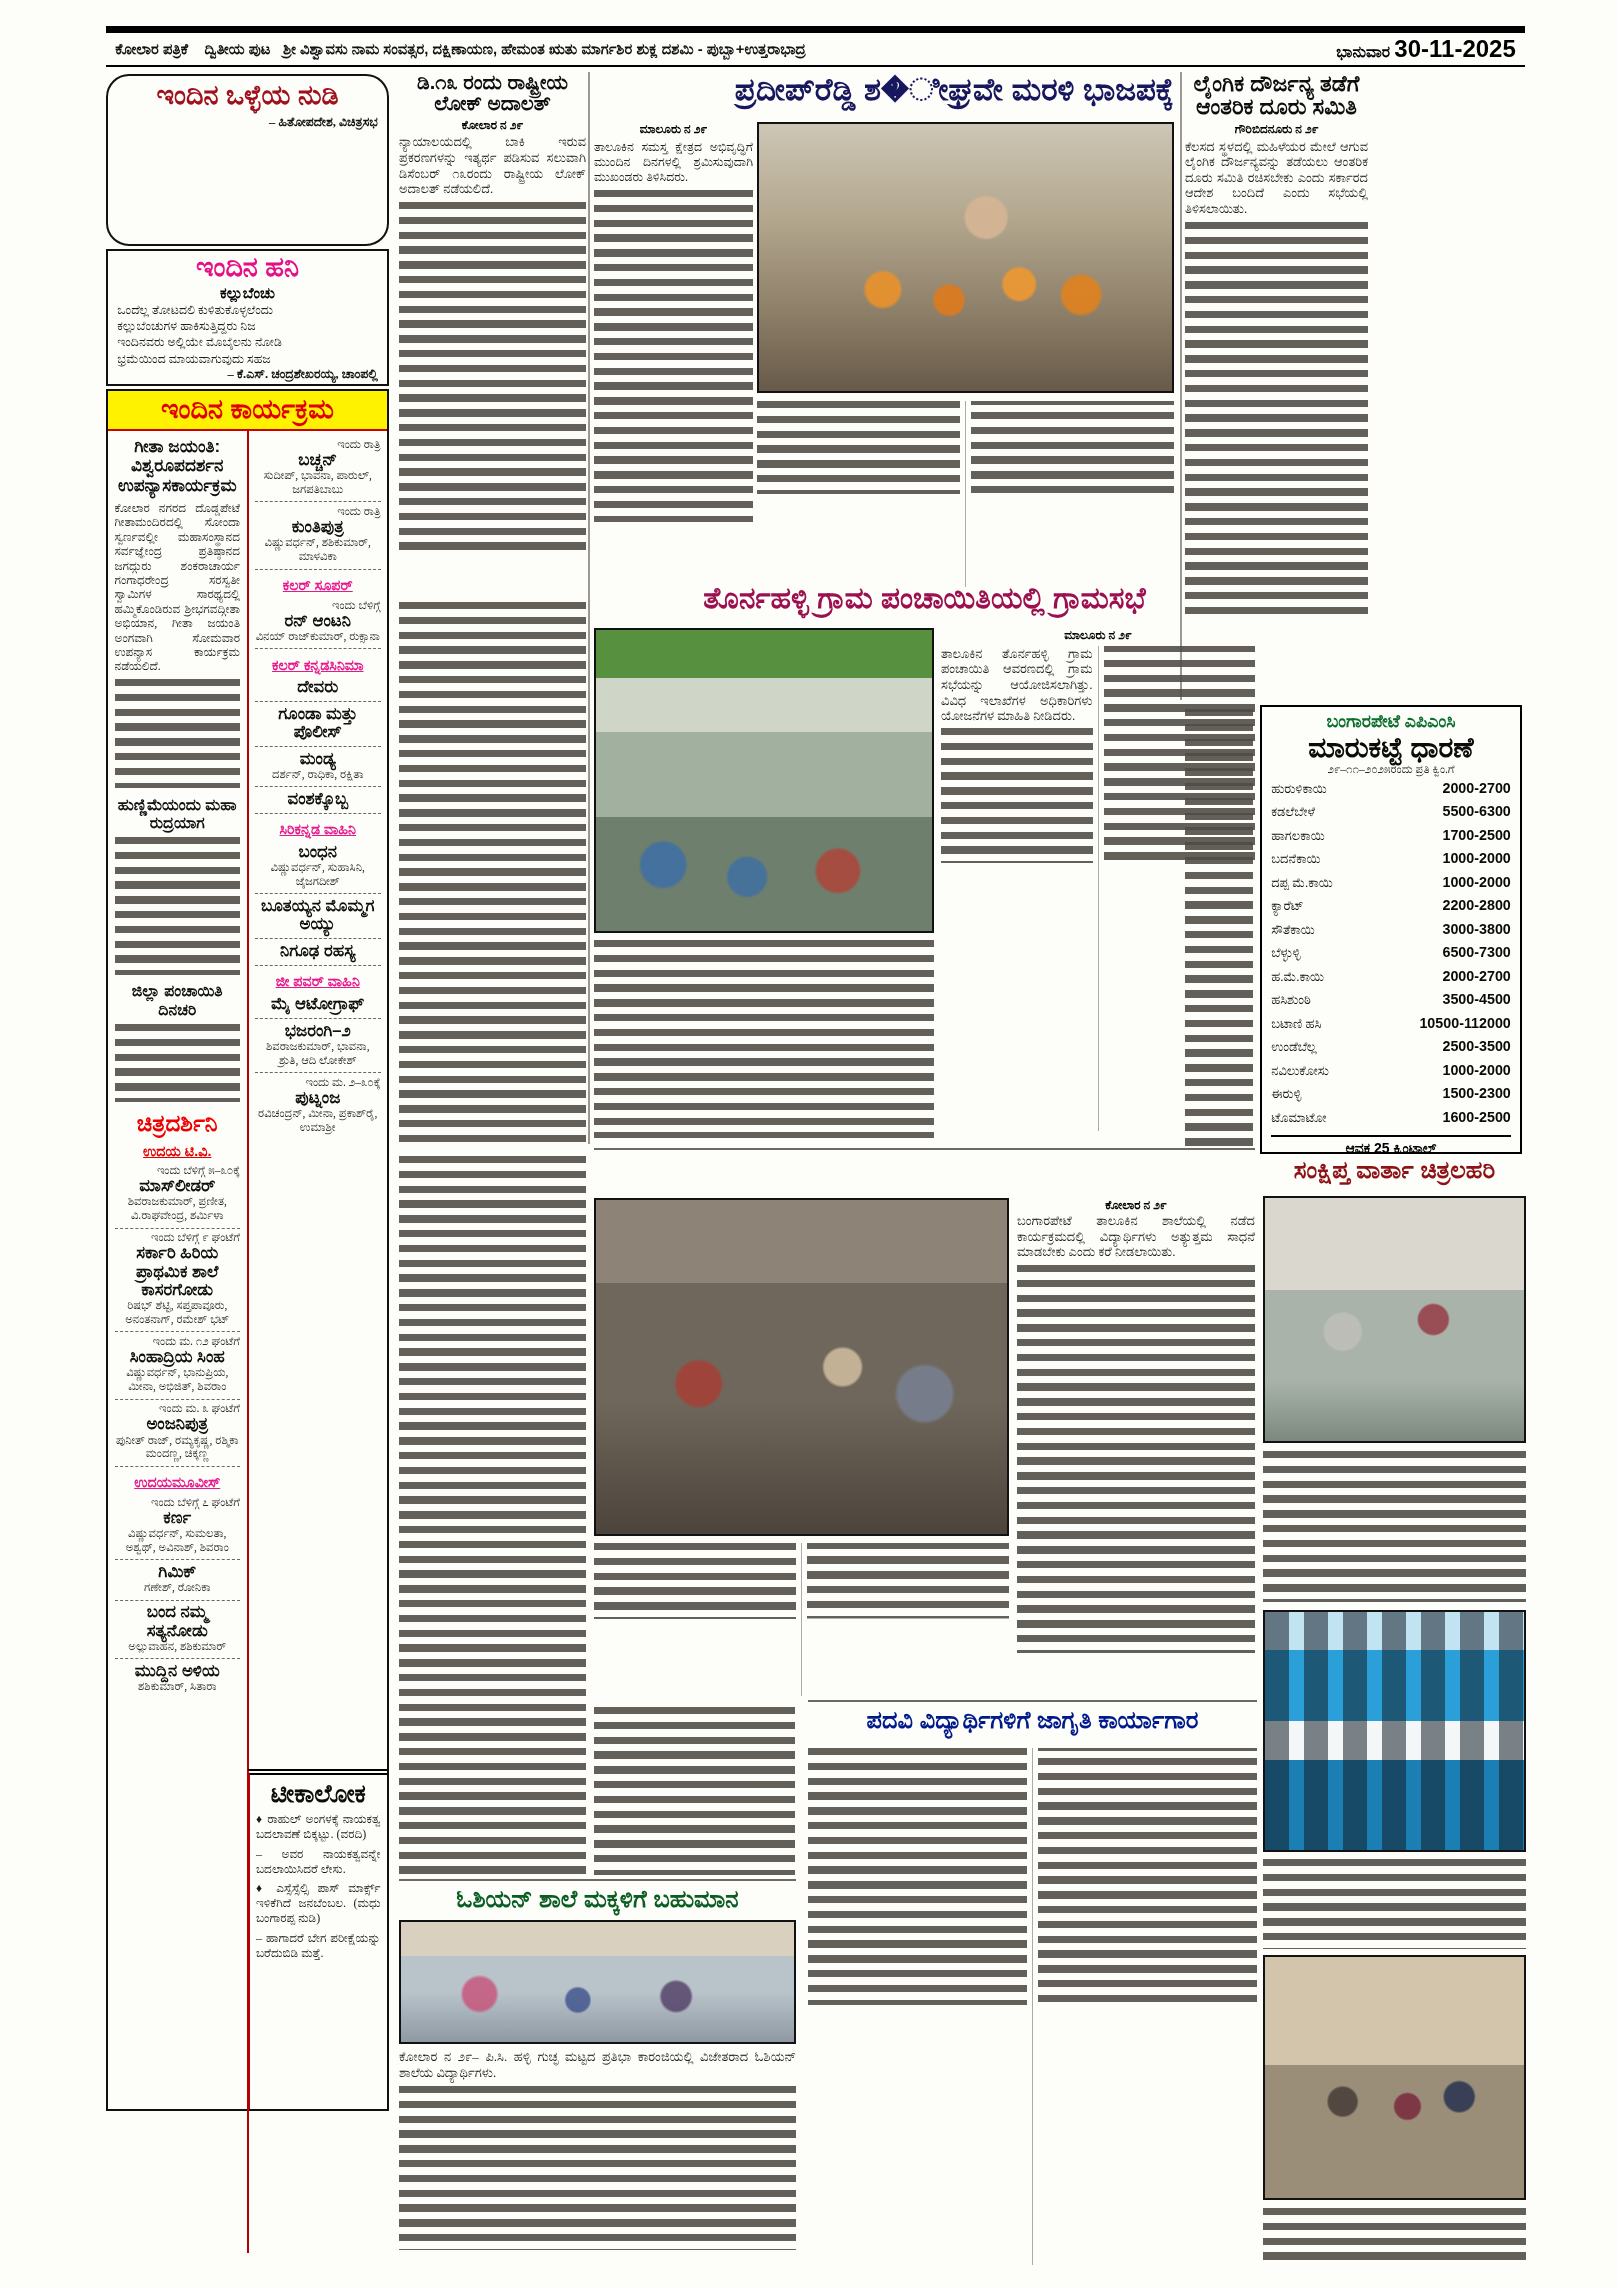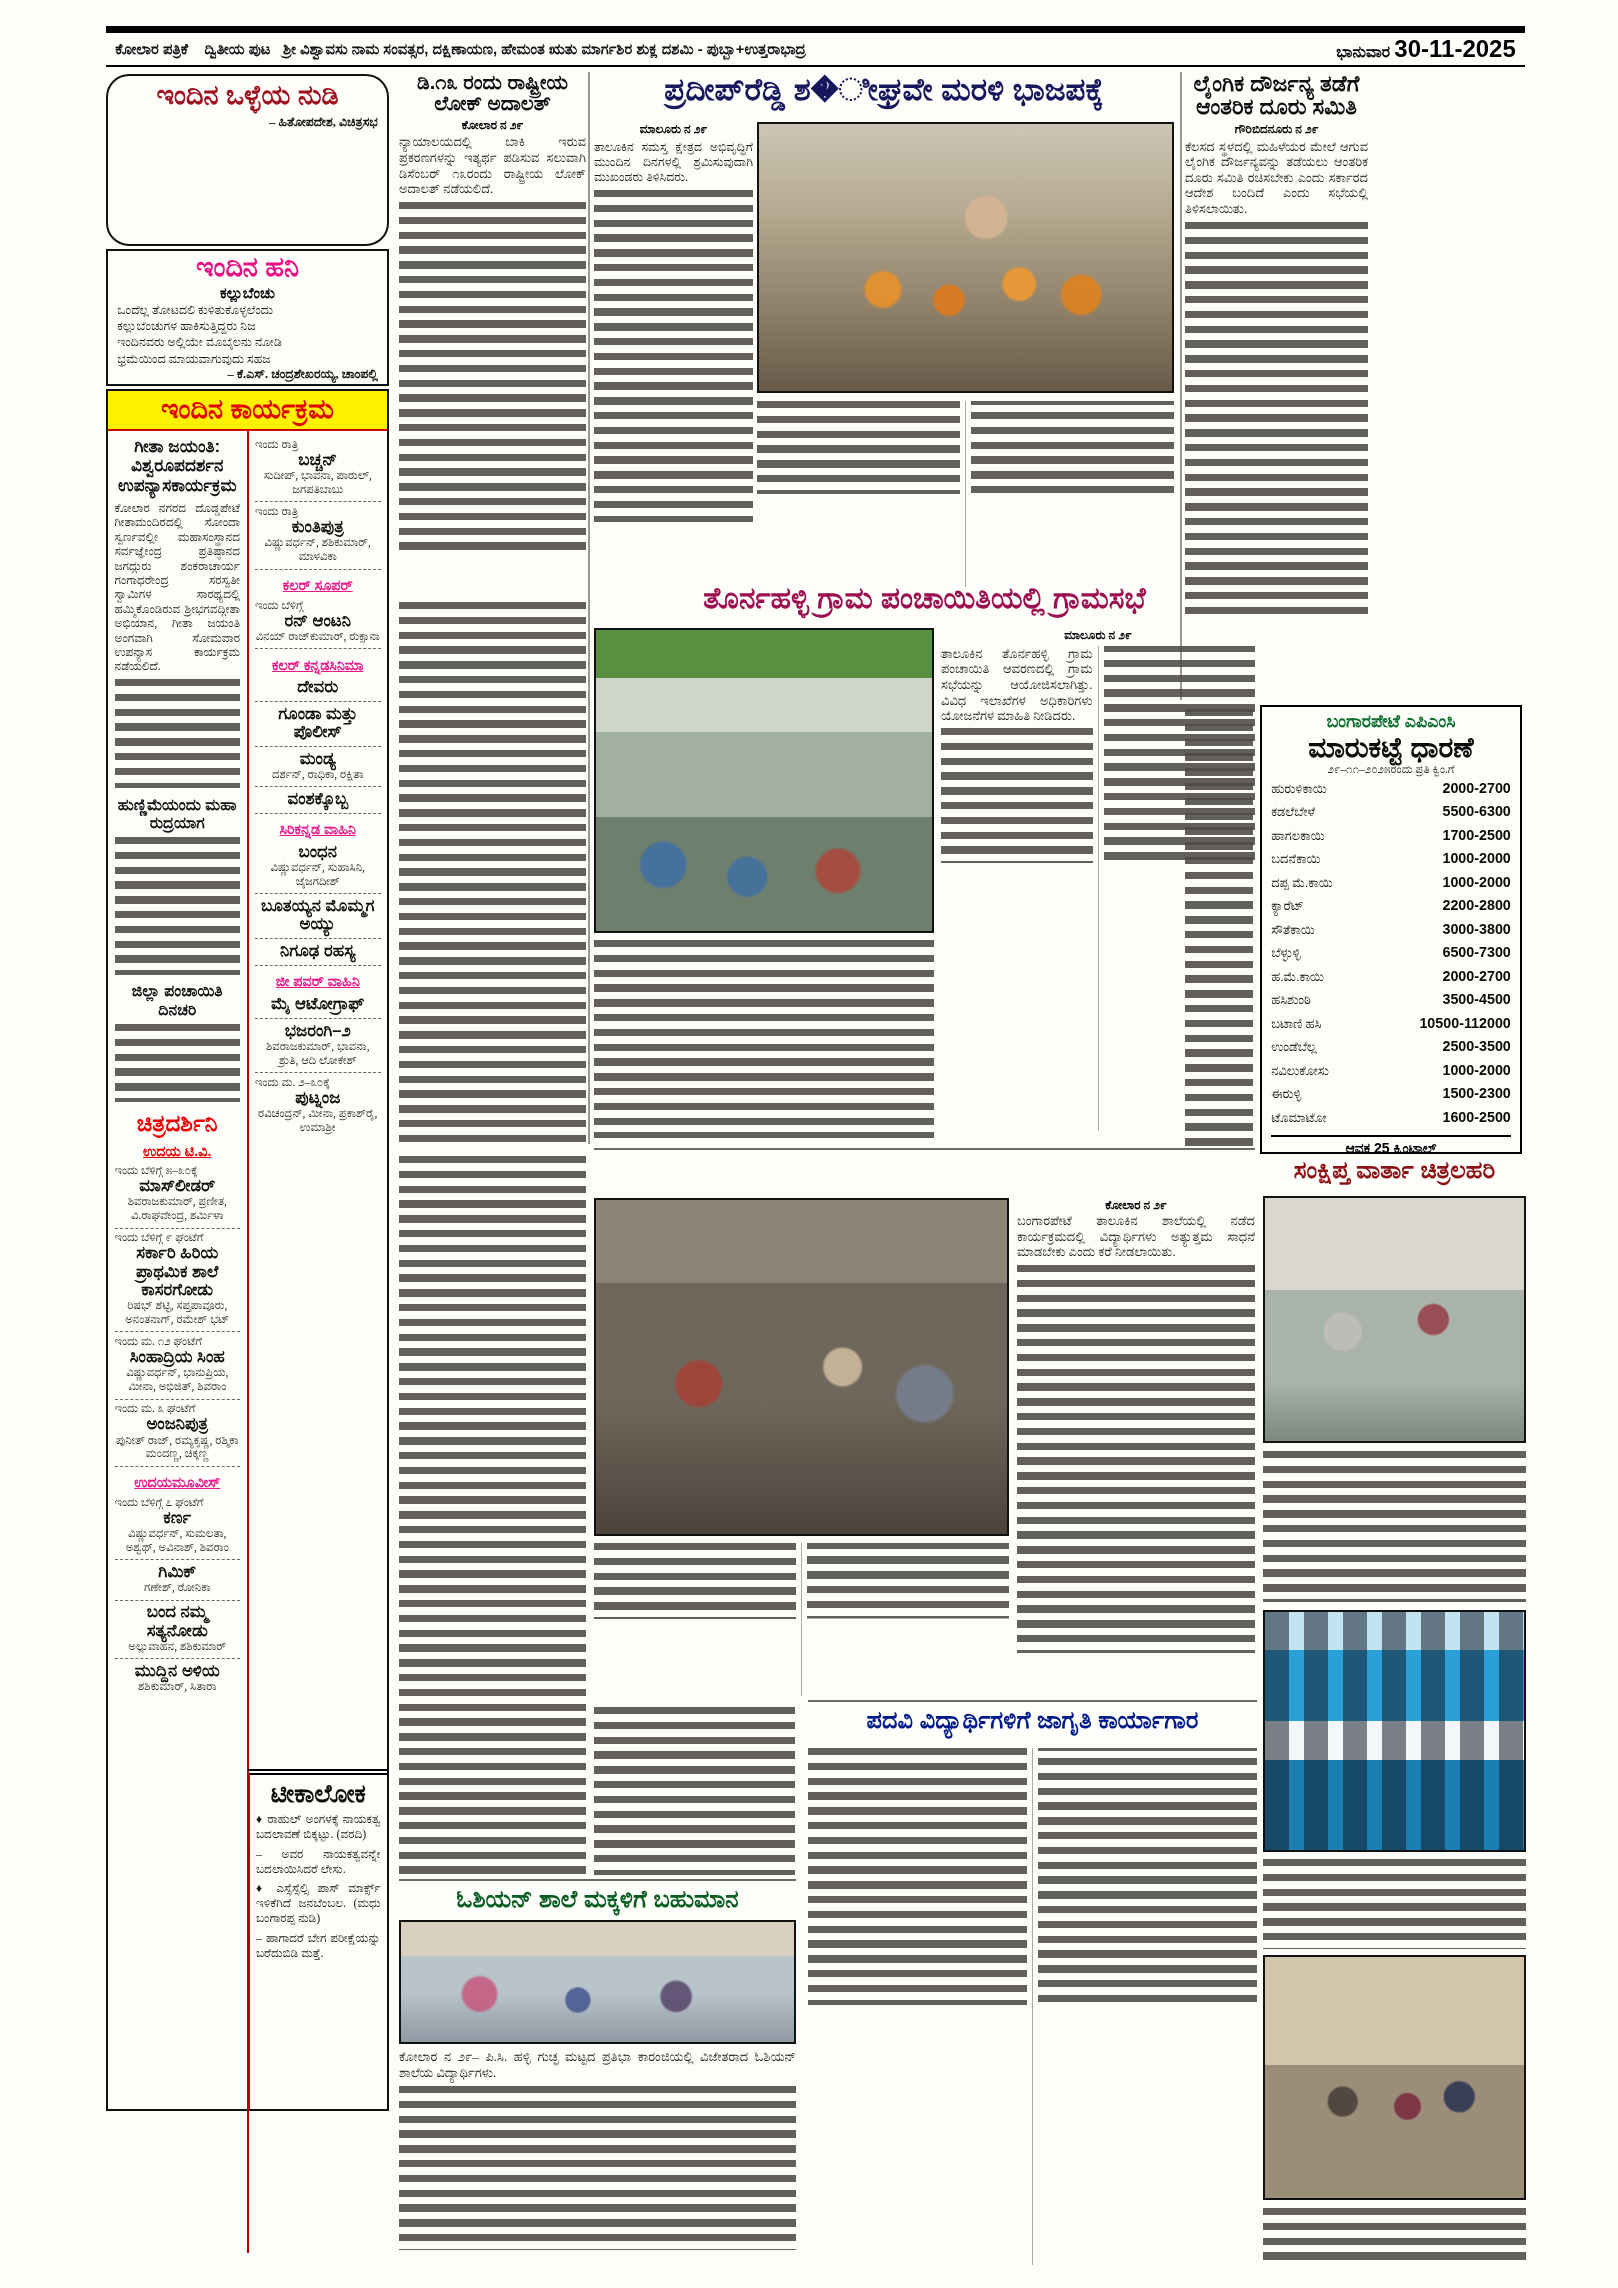--- a/index.html
+++ b/index.html
@@ -30,30 +30,30 @@
   .prog-left{width:50%;border-right:2.3px solid #b40000;padding:4.6px 6.5px;overflow:hidden;}
   .prog-right{width:50%;padding:4.6px 6.5px 343px;overflow:hidden;position:relative;}
   .lead-t{font-size:17px;text-align:center;color:#101010;line-height:1.15;margin:1.8px 0 5.5px;}
   .subh{font-size:15.7px;text-align:center;color:#101010;line-height:1.2;margin:7.4px 0 3.7px;font-weight:bold;font-family:"Liberation Sans",sans-serif;}
   .cd-title{color:#ef0000;font-size:23px;text-align:center;margin:9.2px 0 1.8px;}
   .chan{font-size:14.3px;text-align:center;font-weight:bold;text-decoration:underline;margin:7.4px 0 1.8px;font-family:"Liberation Sans",sans-serif;}
   .chan.red{color:#e40000;}
   .chan.pink{color:#e61a8d;}
   .show{padding:2.8px 0 4.6px;border-bottom:1.8px dashed #6a6660;}
   .show:last-child{border-bottom:none;}
-  .t-time{font-size:11.5px;text-align:left;color:#2a2824;}
+  .t-time{font-size:11.5px;text-align:right;color:#2a2824;}
   .t-title{font-size:16.6px;text-align:center;font-weight:bold;font-family:"Liberation Sans",sans-serif;color:#0f0e0c;line-height:1.1;}
   .t-cast{font-size:11.5px;text-align:center;color:#2a2824;line-height:1.2;}
   
   #teekaloka{border-top:6.5px double #000;padding:3.7px 6.5px;background:#fdfdfa;}
   .tk-title{font-size:25px;text-align:center;color:#0d0c0a;margin:1.8px 0 5.5px;}
   .tk-item{font-size:12px;line-height:1.25;text-align:justify;color:#1d1b18;margin-bottom:4.6px;}
   
   .h-adalat{font-size:20px;color:#101010;text-align:center;}
-  .h-pradeep{font-size:31px;color:#17175e;text-align:center;}
+  .h-pradeep{font-size:31px;color:#17175e;text-align:right;}
   .h-lingika{font-size:22px;color:#0e0e0e;text-align:center;}
   .h-thorna{font-size:29.5px;color:#9c1050;text-align:center;}
   .h-students{font-size:27px;color:#181c66;text-align:center;}
   .h-samk{font-size:24px;color:#8c1216;text-align:center;}
   .h-padavi{font-size:24px;color:#001a8c;text-align:center;}
   .h-ocean{font-size:24px;color:#0b5e22;text-align:center;}
   .h-akash{font-size:26px;color:#0b5f2e;text-align:center;margin:1.8px 0 5.5px;}
   
   .photo{border:2.3px solid #121212;}
   .ph-pradeep{background:

